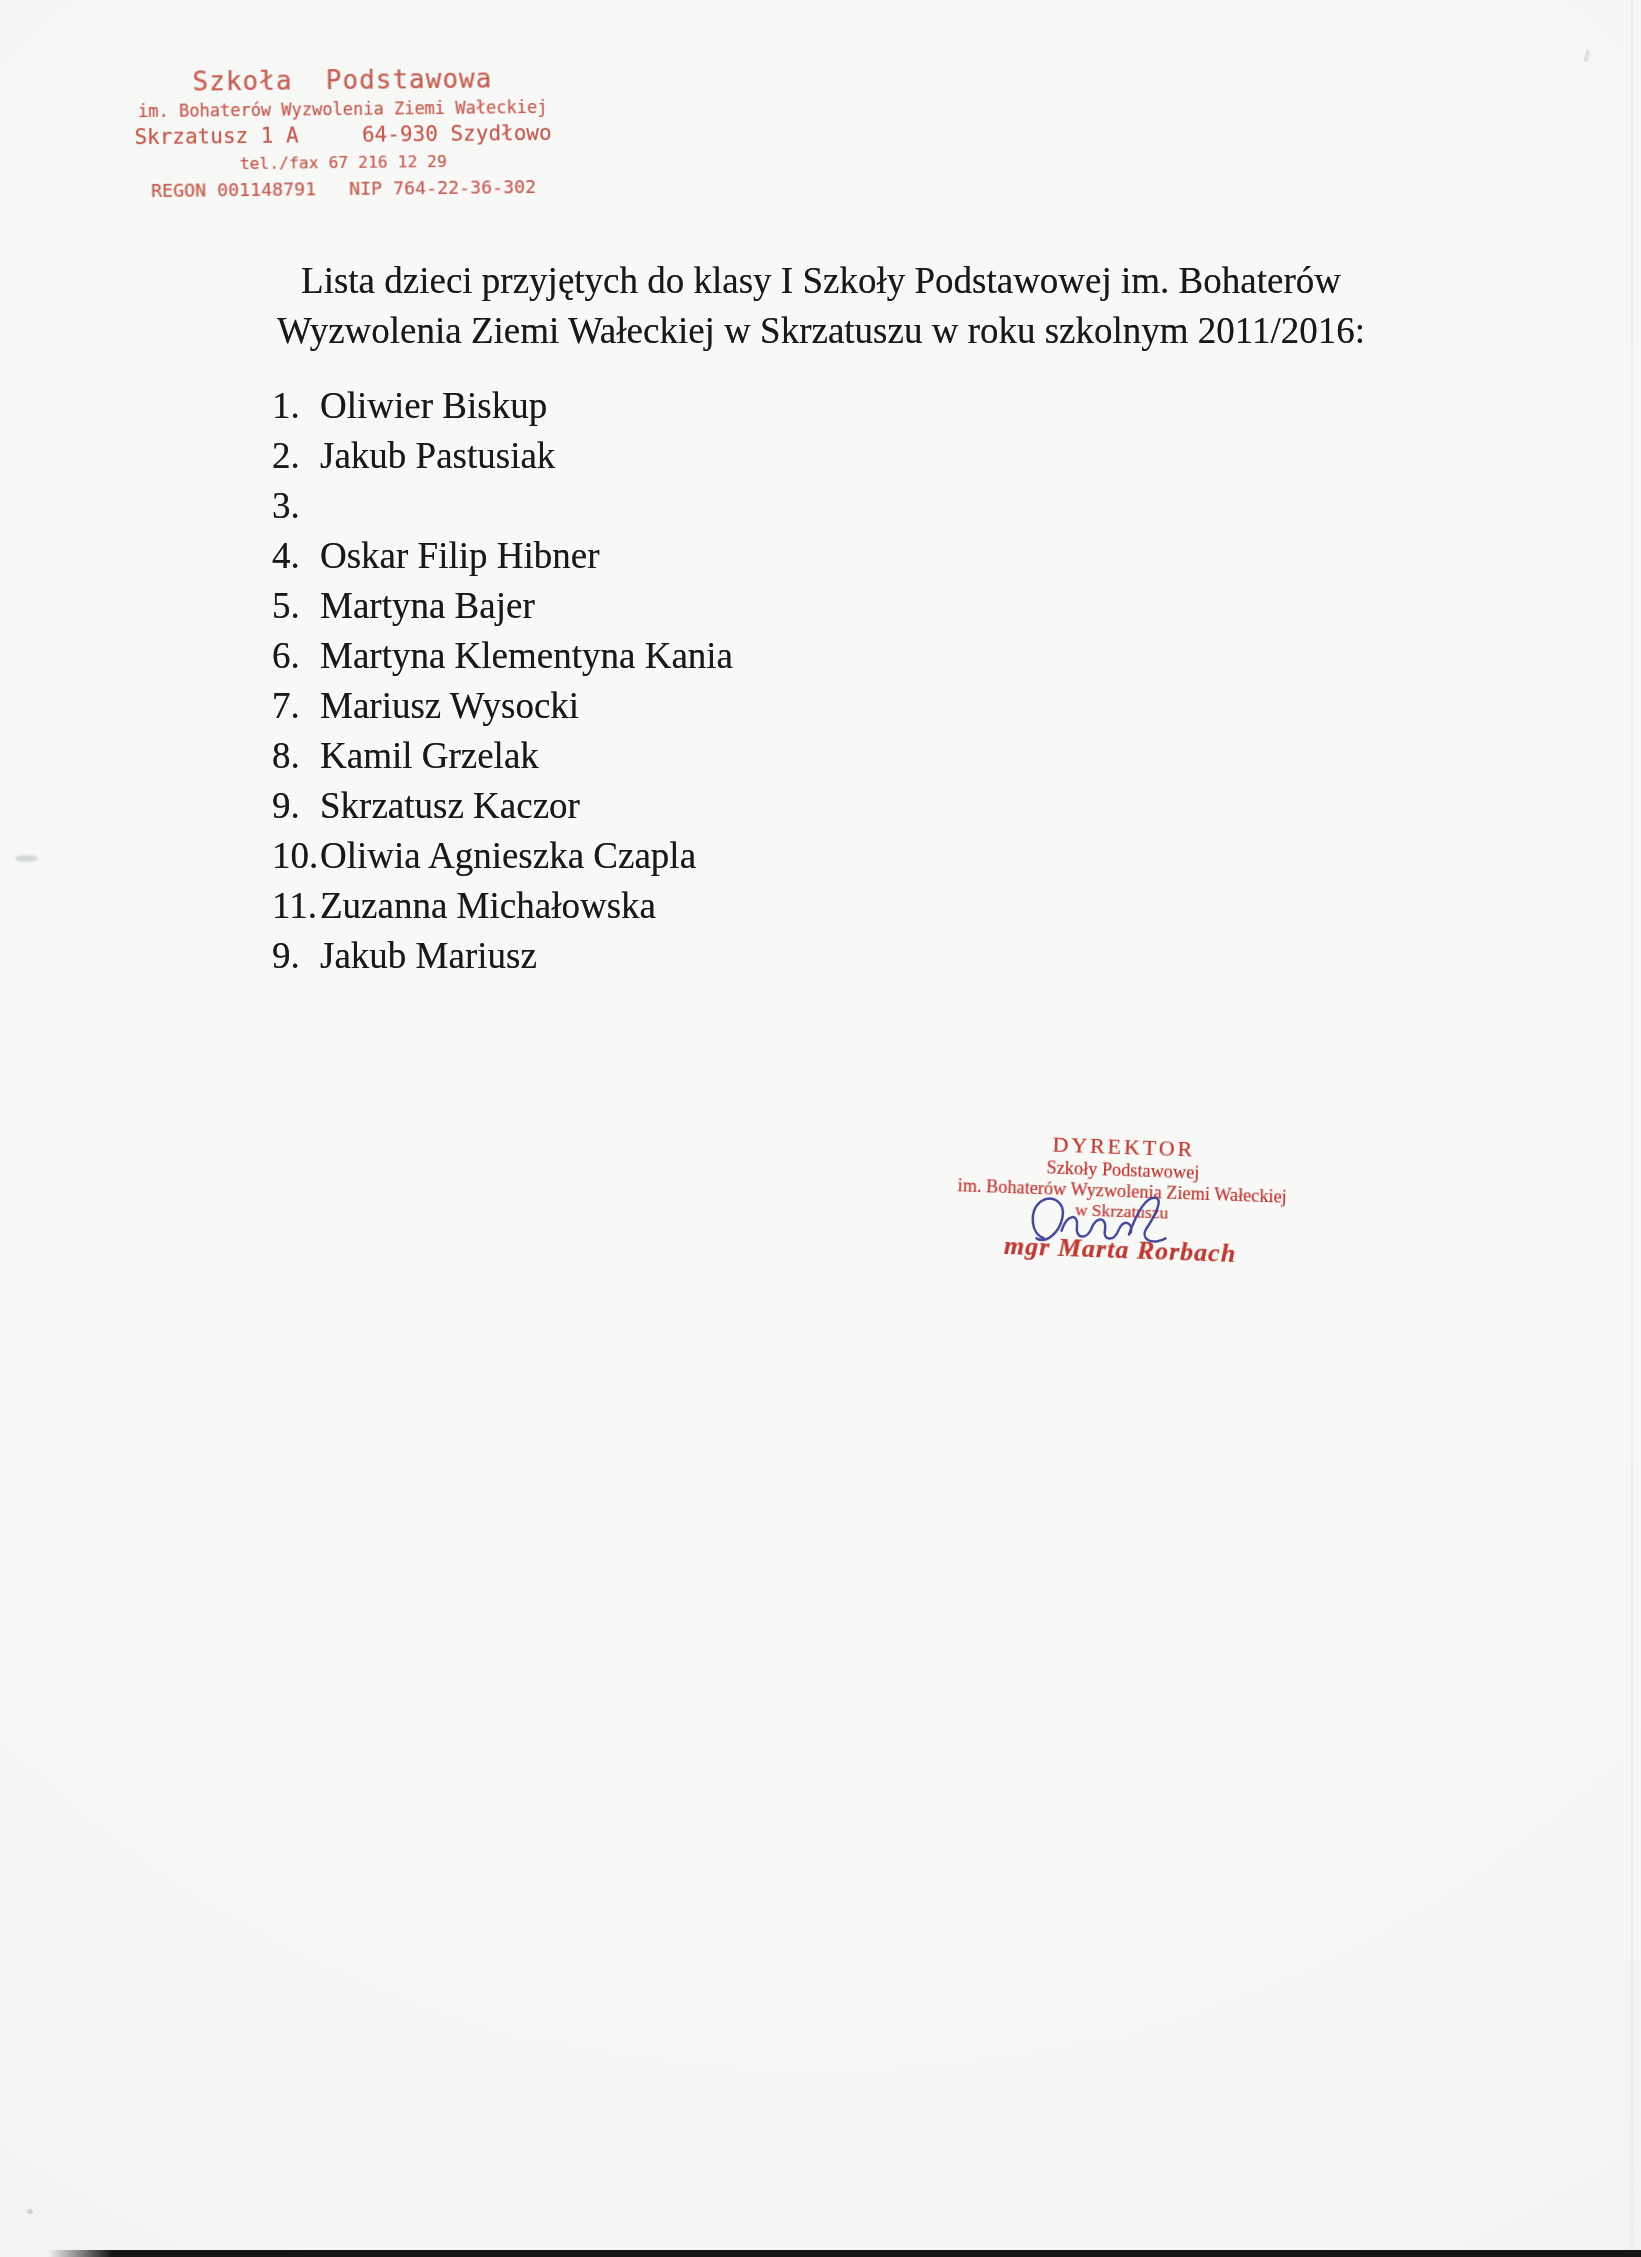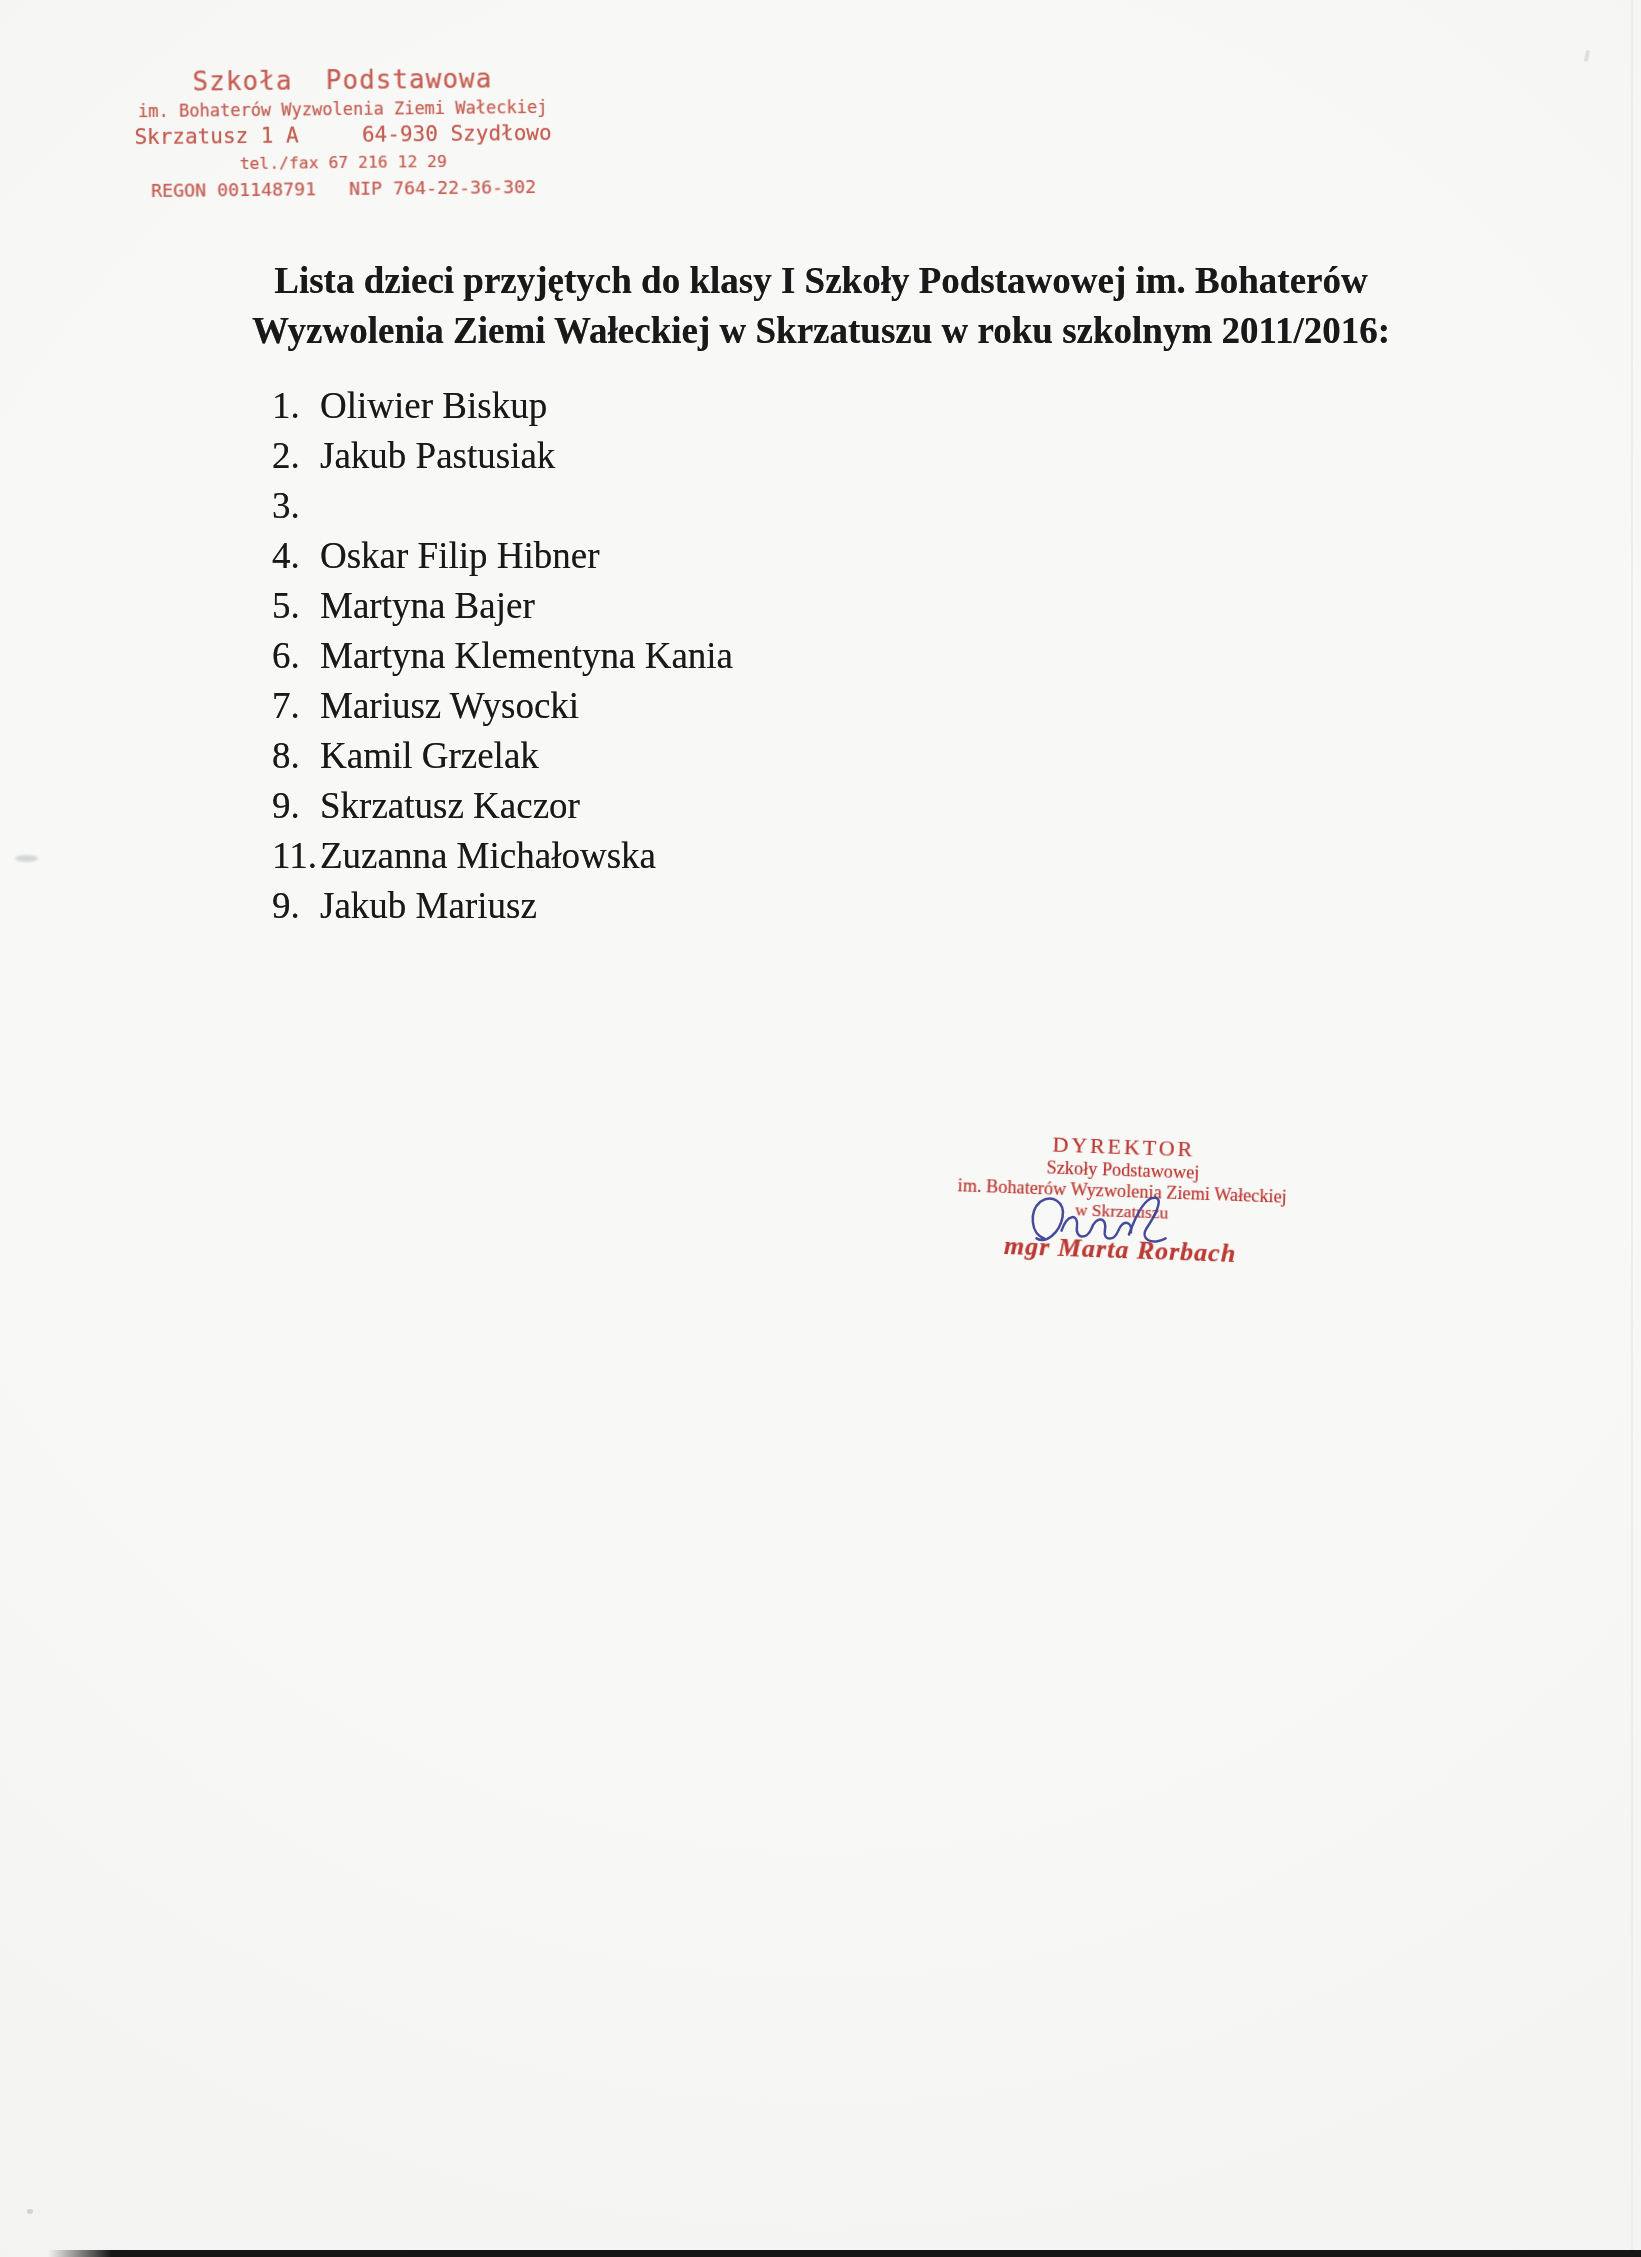--- a/index.html
+++ b/index.html
@@ -18,21 +18,20 @@
   .st-1{font-size:26px;line-height:33px;letter-spacing:1px;}
   .st-2{font-size:17px;line-height:24px;}
   .st-3{font-size:21px;line-height:28px;}
   .st-4{font-size:16.4px;line-height:27px;}
   .st-5{font-size:18.3px;line-height:25px;}
   
   .doc-title{
     position:absolute;left:145px;top:256px;width:1352px;text-align:center;
     font-size:37px;line-height:50px;color:#191919;
     text-shadow:0 0 0.6px rgba(25,25,25,.65);
-    font-weight:bold;
   }
   
   .student-list{
     position:absolute;left:272px;top:381px;
     font-size:37px;line-height:50px;color:#191919;
     text-shadow:0 0 0.6px rgba(25,25,25,.65);
   }
   .student-row{display:flex;}
   .student-num{width:48px;flex:none;}
   
@@ -126,20 +125,24 @@
     <div class="student-row">
       <span class="student-num">8.</span>
       <span class="student-name">Kamil Grzelak</span>
     </div>
 
     <div class="student-row">
       <span class="student-num">9.</span>
       <span class="student-name">Skrzatusz Kaczor</span>
     </div>
 
+    <div class="student-row">
+      <span class="student-num">10.</span>
+      <span class="student-name">Oliwia Agnieszka Czapla</span>
+    </div>
 
     <div class="student-row">
       <span class="student-num">11.</span>
       <span class="student-name">Zuzanna Michałowska</span>
     </div>
 
     <div class="student-row">
       <span class="student-num">9.</span>
       <span class="student-name">Jakub Mariusz</span>
     </div>

